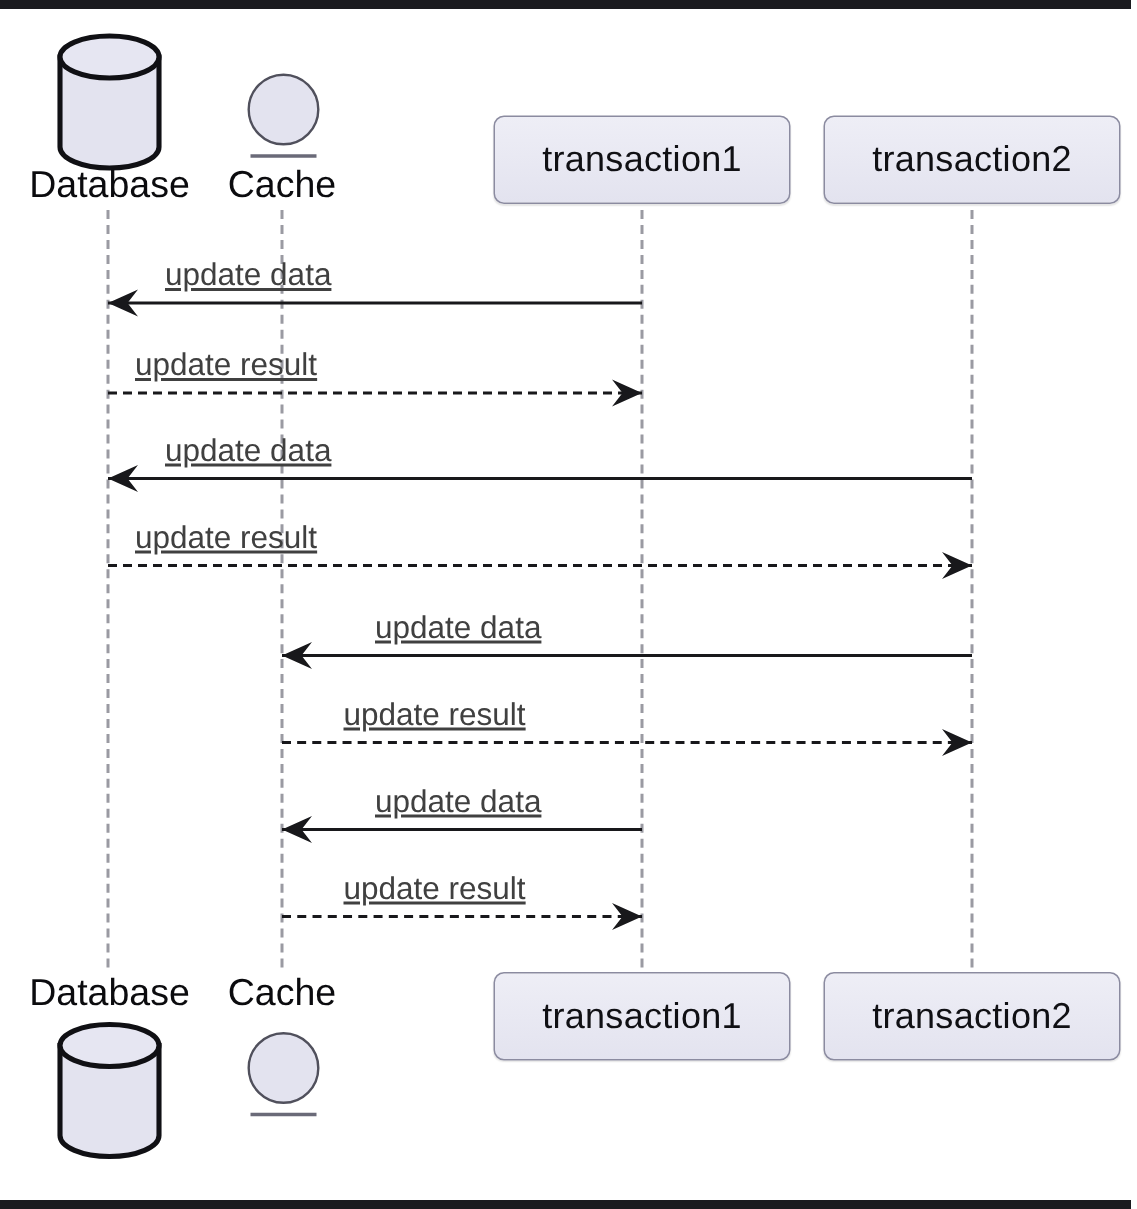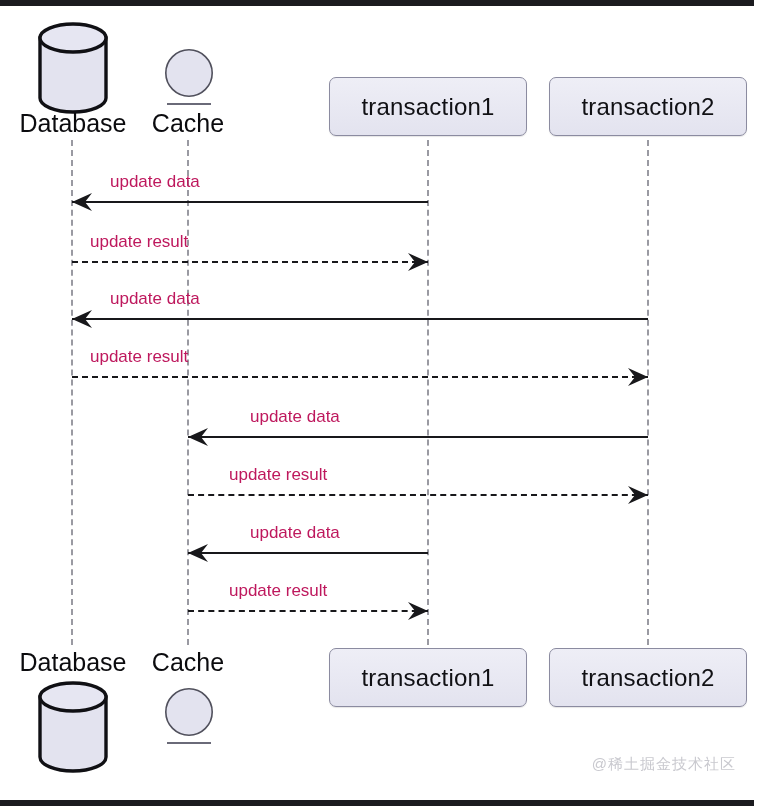--- a/index.html
+++ b/index.html
@@ -72,23 +72,24 @@
     position: absolute;
     left: 0; top: 0;
     height: 0;
   }
   .msg-line.solid  { border-top: 2.2px solid #18181b; }
   .msg-line.dashed { border-top: 2.2px dashed #18181b; }
   .msg-head { position: absolute; }
   .msg-head svg { display: block; }
   .msg-label {
     position: absolute;
-    font-size: 17px;
-    color: #be185d;
+    font-size: 21px;
+    color: #404040;
     white-space: nowrap;
+    text-decoration: underline;
   }
 
   
   .watermark {
     position: absolute;
     font-size: 15px;
     color: #c9c9cf;
     white-space: nowrap;
     letter-spacing: 1px;
   }
@@ -224,15 +225,14 @@
   </div>
 
   <div class="actor-box" style="left:329px; top:648px; width:198px; height:59px;">
     <span>transaction1</span>
   </div>
 
   <div class="actor-box" style="left:549px; top:648px; width:198px; height:59px;">
     <span>transaction2</span>
   </div>
 
-  <div class="watermark" style="right:18px; bottom:32px;">@稀土掘金技术社区</div>
 
 </div>
 
 </body></html>

